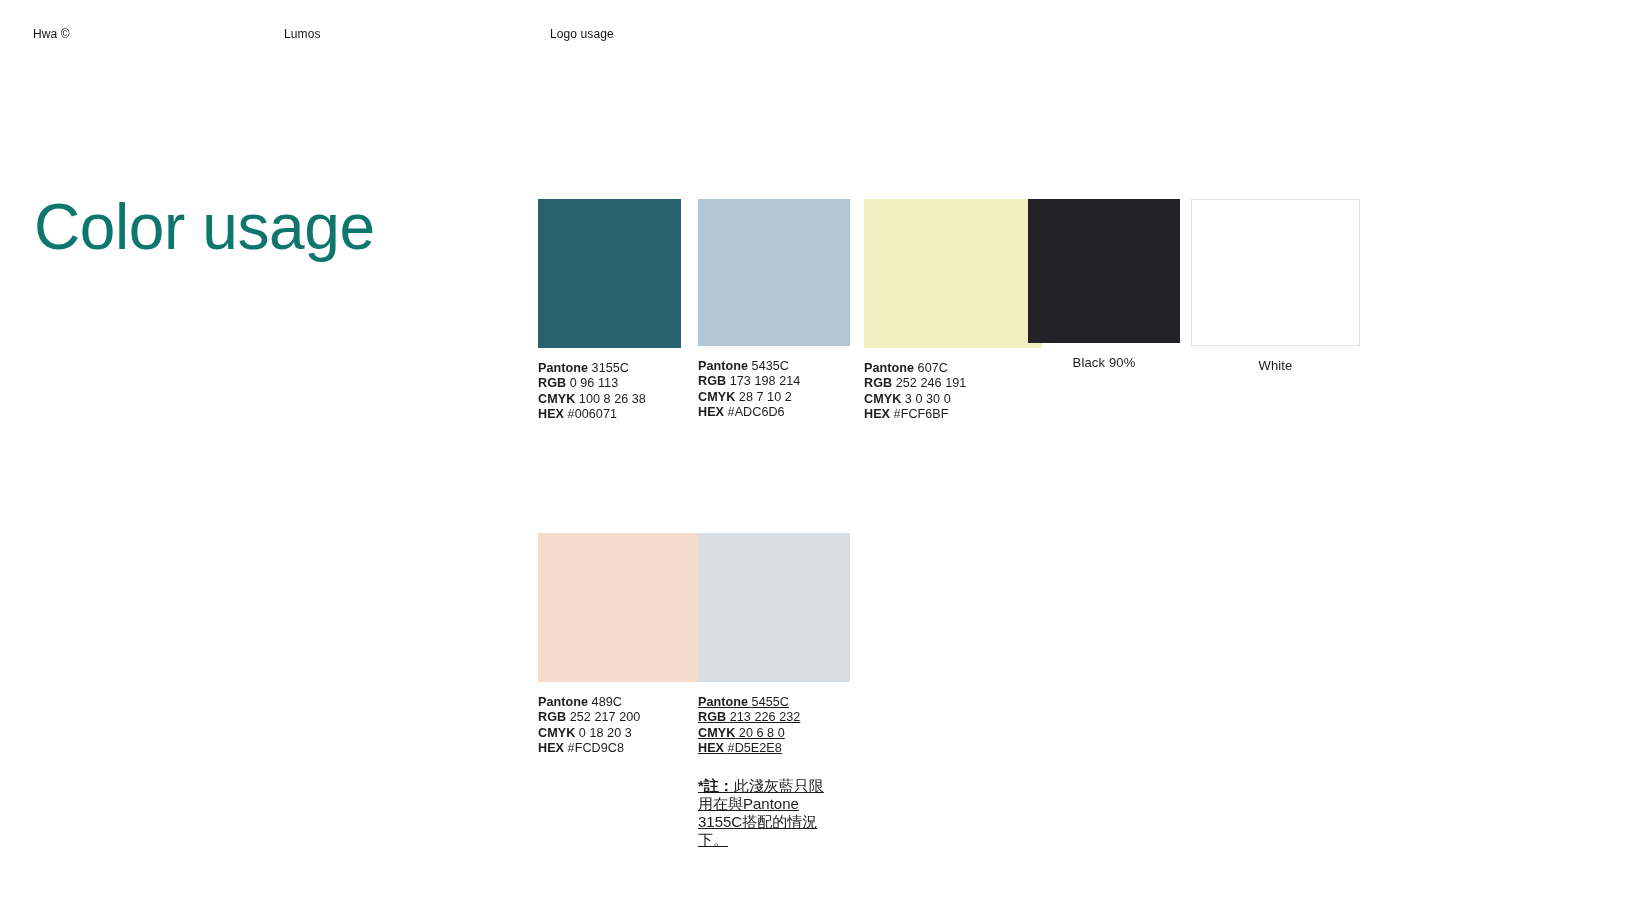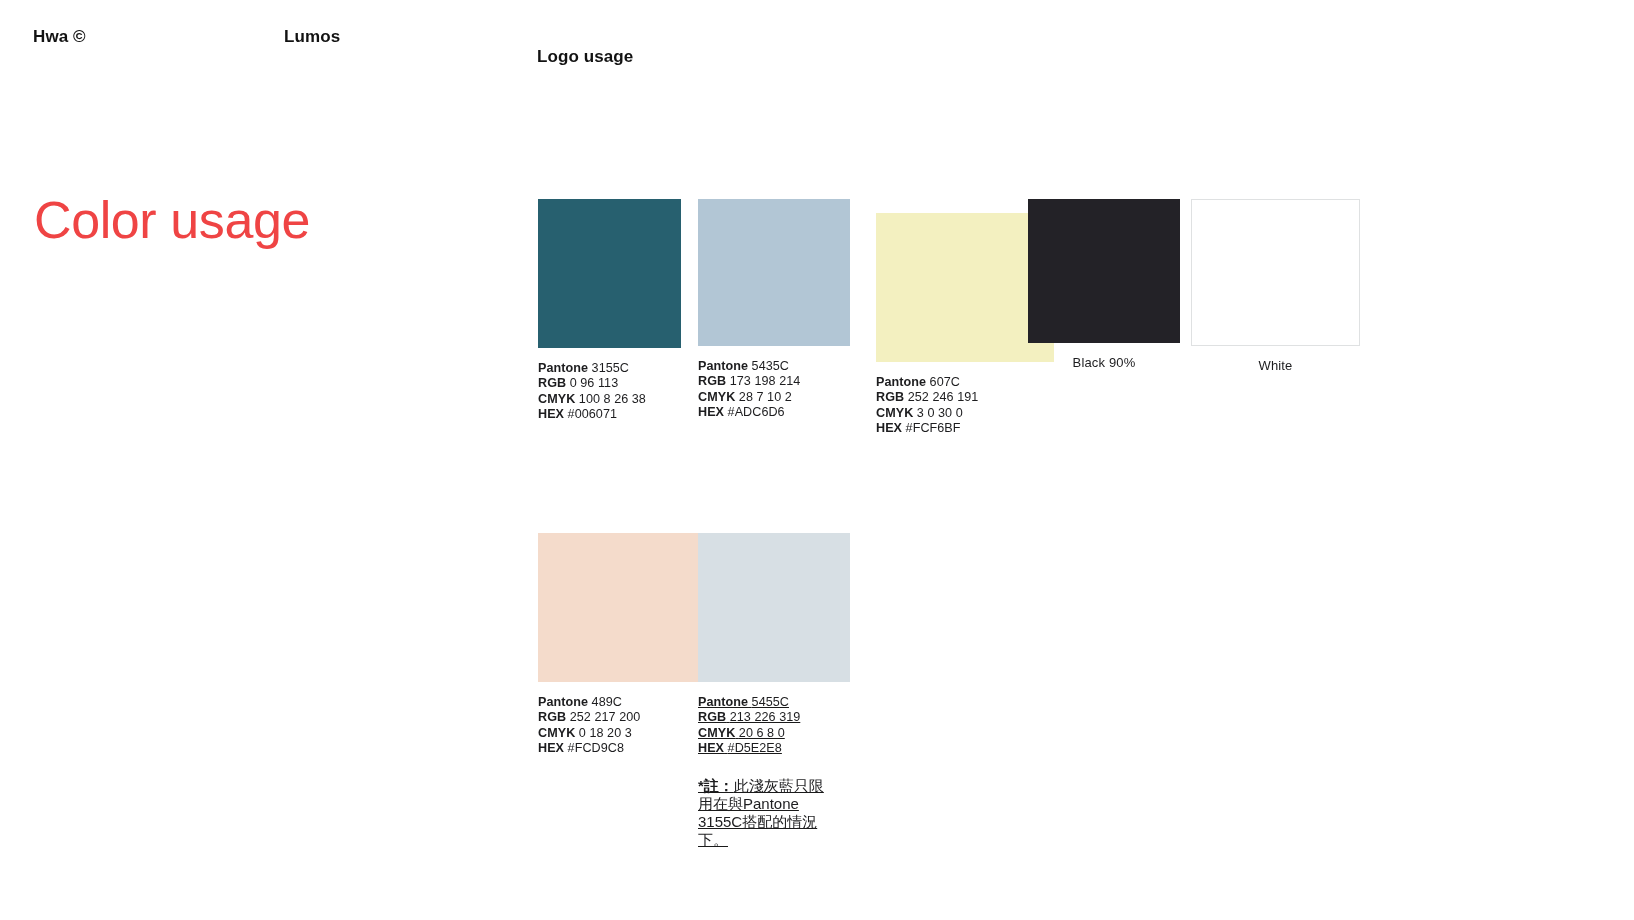--- a/index.html
+++ b/index.html
@@ -10,39 +10,39 @@
     font-family: "Liberation Sans", sans-serif;
     color: #1a1a1a;
     overflow: hidden;
   }
   .page { position: relative; width: 1634px; height: 920px; }
 
   
   .header { position: absolute; top: 27px; left: 0; width: 100%; height: 22px; }
   .header-item {
     position: absolute;
-    font-size: 17px;
-    font-weight: 700;
+    font-size: 12px;
+    font-weight: 400;
     letter-spacing: 0.1px;
     color: #121212;
     white-space: nowrap;
   }
   .hdr-brand { left: 33px; }
   .hdr-center { left: 284px; }
-  .hdr-right { left: 537px; margin-top: 20px; }
+  .hdr-right { left: 550px; }
 
   
   .page-title {
     position: absolute;
     left: 34px;
     top: 192px;
-    font-size: 52px;
+    font-size: 64px;
     font-weight: 400;
     letter-spacing: -0.4px;
-    color: #ef4444;
+    color: #0f766e;
     line-height: 1.1;
   }
 
   
   .swatch-row { position: absolute; }
   .row-one { left: 538px; top: 199px; }
   .row-two { left: 538px; top: 533px; }
 
   .swatch-cell { position: absolute; top: 0; }
 
@@ -120,21 +120,21 @@
              <span class="v">5435C</span></div>
         <div><span class="k">RGB</span>
              <span class="v">173 198 214</span></div>
         <div><span class="k">CMYK</span>
              <span class="v">28 7 10 2</span></div>
         <div><span class="k">HEX</span>
              <span class="v">#ADC6D6</span></div>
       </div>
     </div>
 
-    <div class="swatch-cell" style="left:338px;width:178px;margin-top:14px;">
+    <div class="swatch-cell" style="left:326px;width:178px;">
       <div class="chip" style="height:149px;background:#f3f0c0;"></div>
       <div class="meta">
         <div><span class="k">Pantone</span>
              <span class="v">607C</span></div>
         <div><span class="k">RGB</span>
              <span class="v">252 246 191</span></div>
         <div><span class="k">CMYK</span>
              <span class="v">3 0 30 0</span></div>
         <div><span class="k">HEX</span>
              <span class="v">#FCF6BF</span></div>
@@ -168,21 +168,21 @@
              <span class="v">#FCD9C8</span></div>
       </div>
     </div>
 
     <div class="swatch-cell" style="left:160px;width:152px;text-decoration:underline;">
       <div class="chip" style="height:149px;background:#d7dfe4;"></div>
       <div class="meta">
         <div><span class="k">Pantone</span>
              <span class="v">5455C</span></div>
         <div><span class="k">RGB</span>
-             <span class="v">213 226 319</span></div>
+             <span class="v">213 226 232</span></div>
         <div><span class="k">CMYK</span>
              <span class="v">20 6 8 0</span></div>
         <div><span class="k">HEX</span>
              <span class="v">#D5E2E8</span></div>
       </div>
       <div class="note"><b>*註：</b><span>此淺灰藍只限用在與Pantone 3155C搭配的情況下。</span></div>
     </div>
 
   </div>
 

